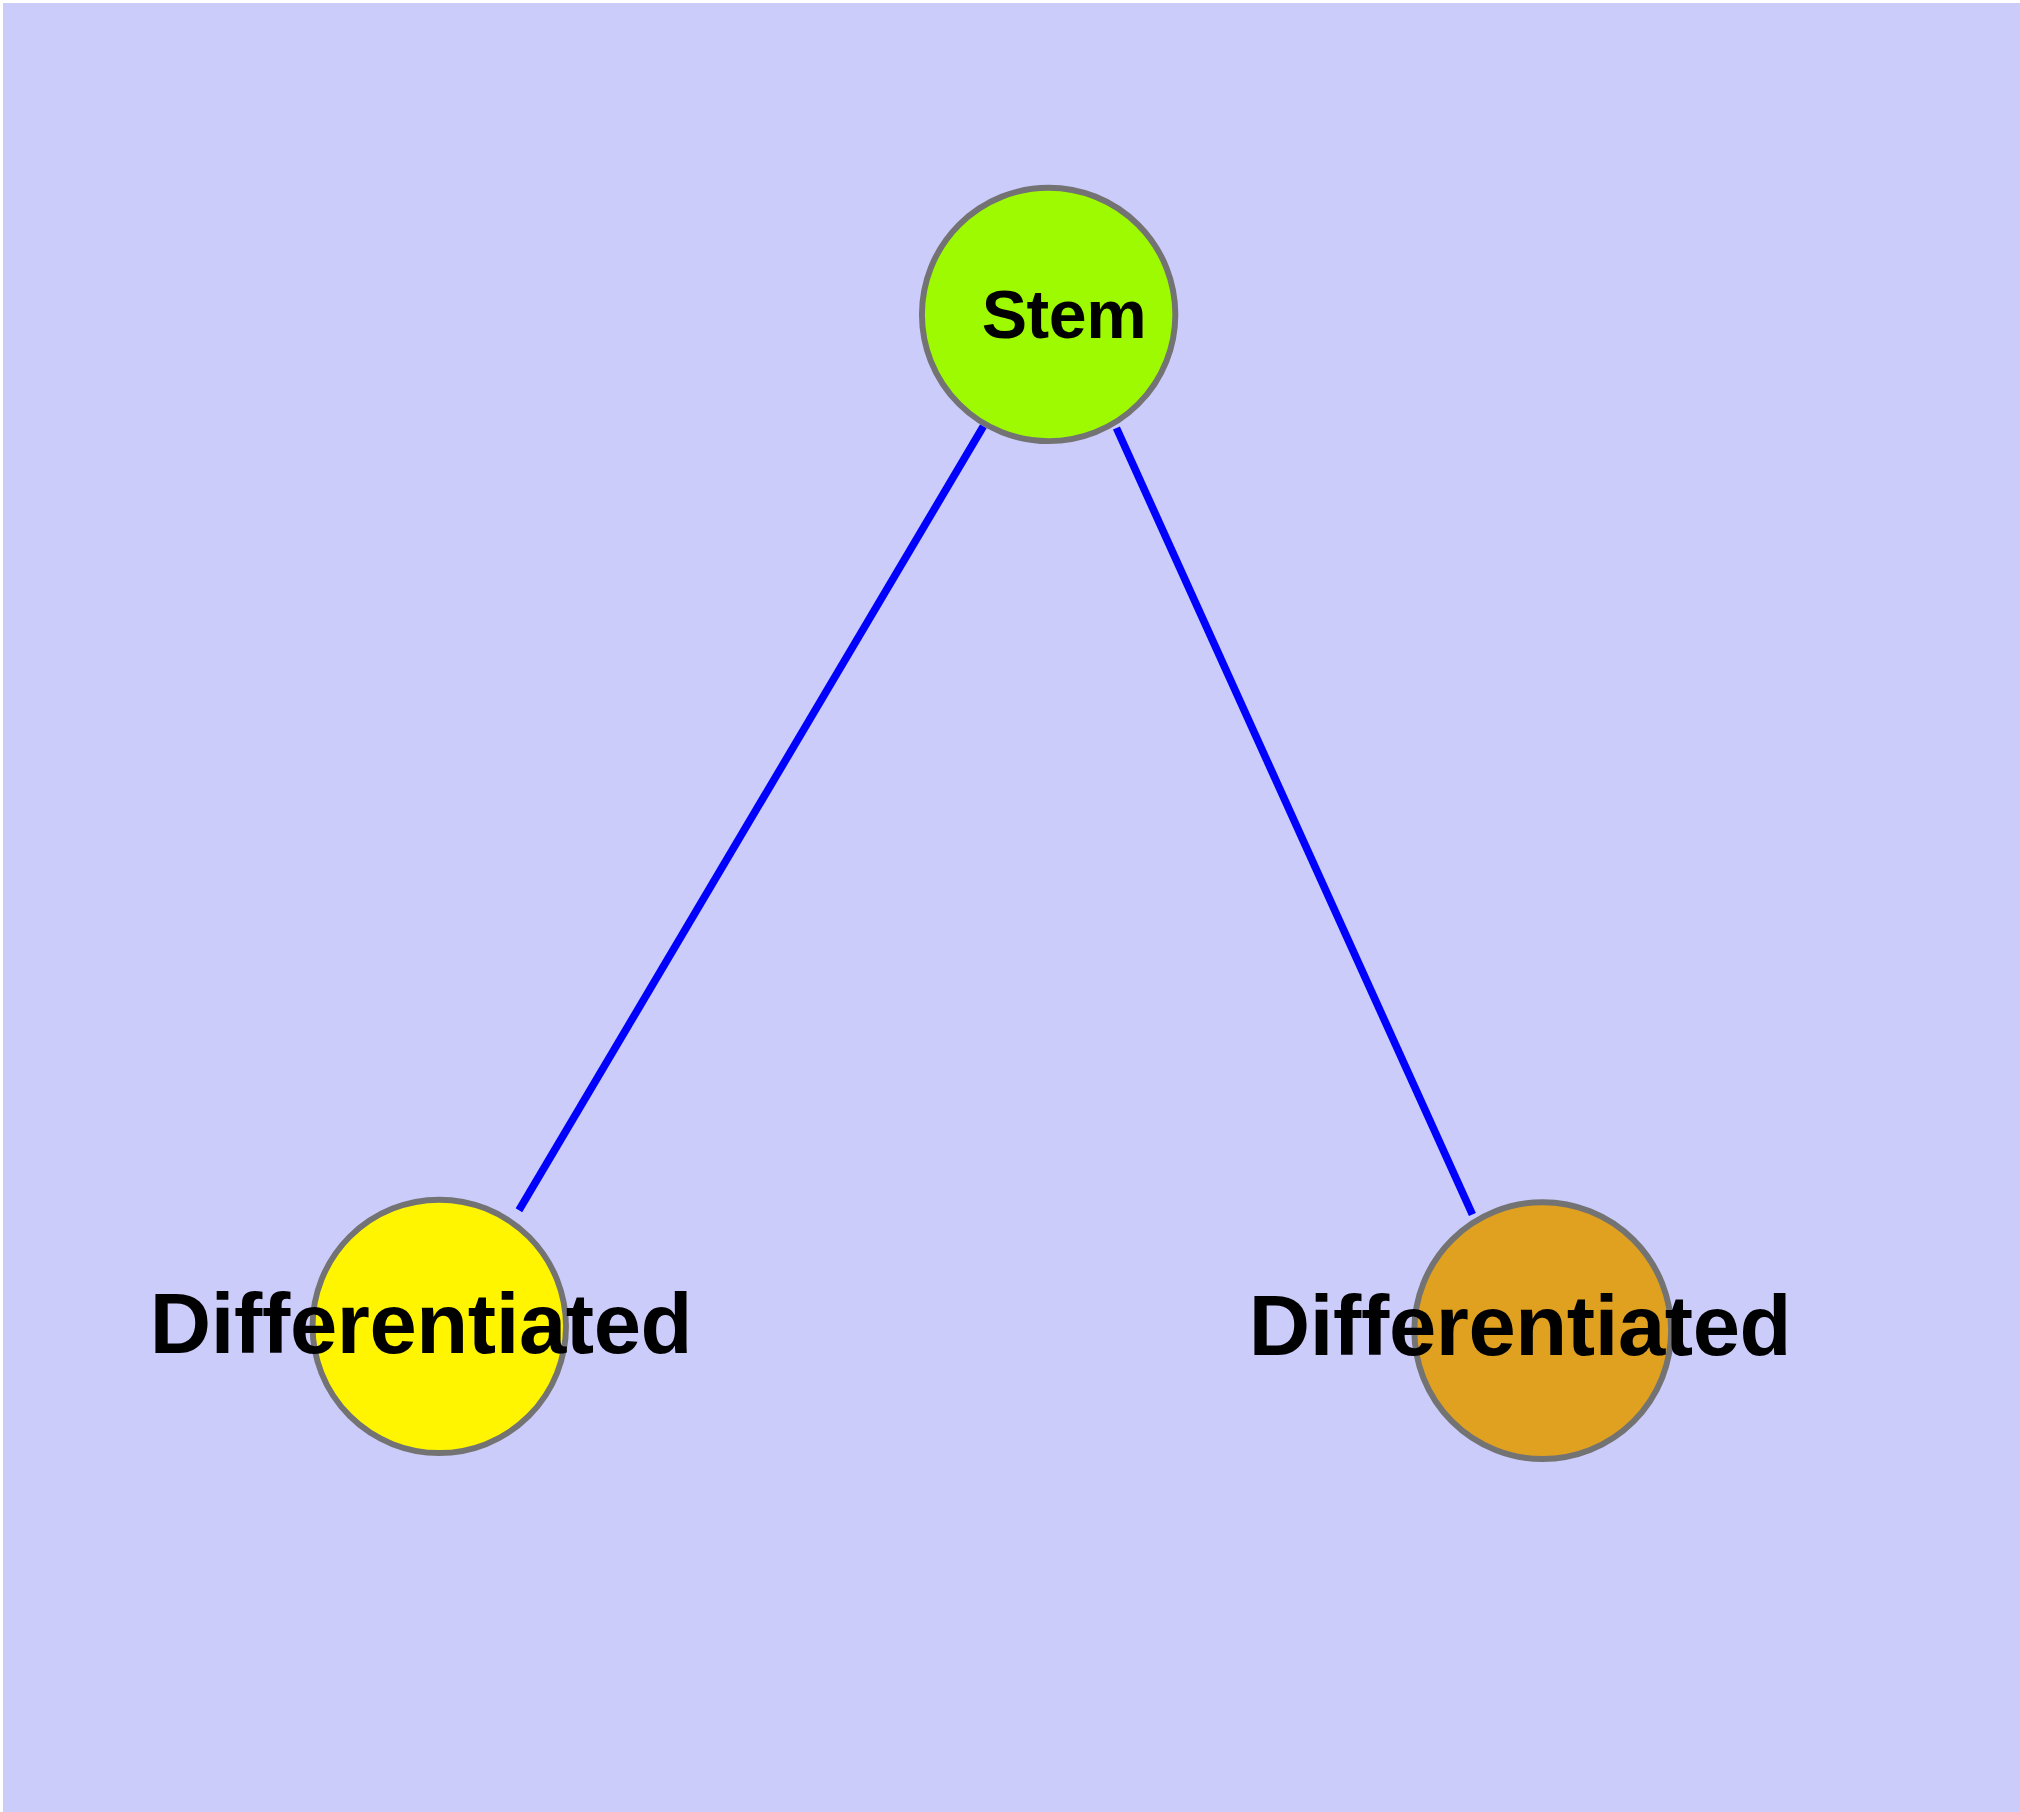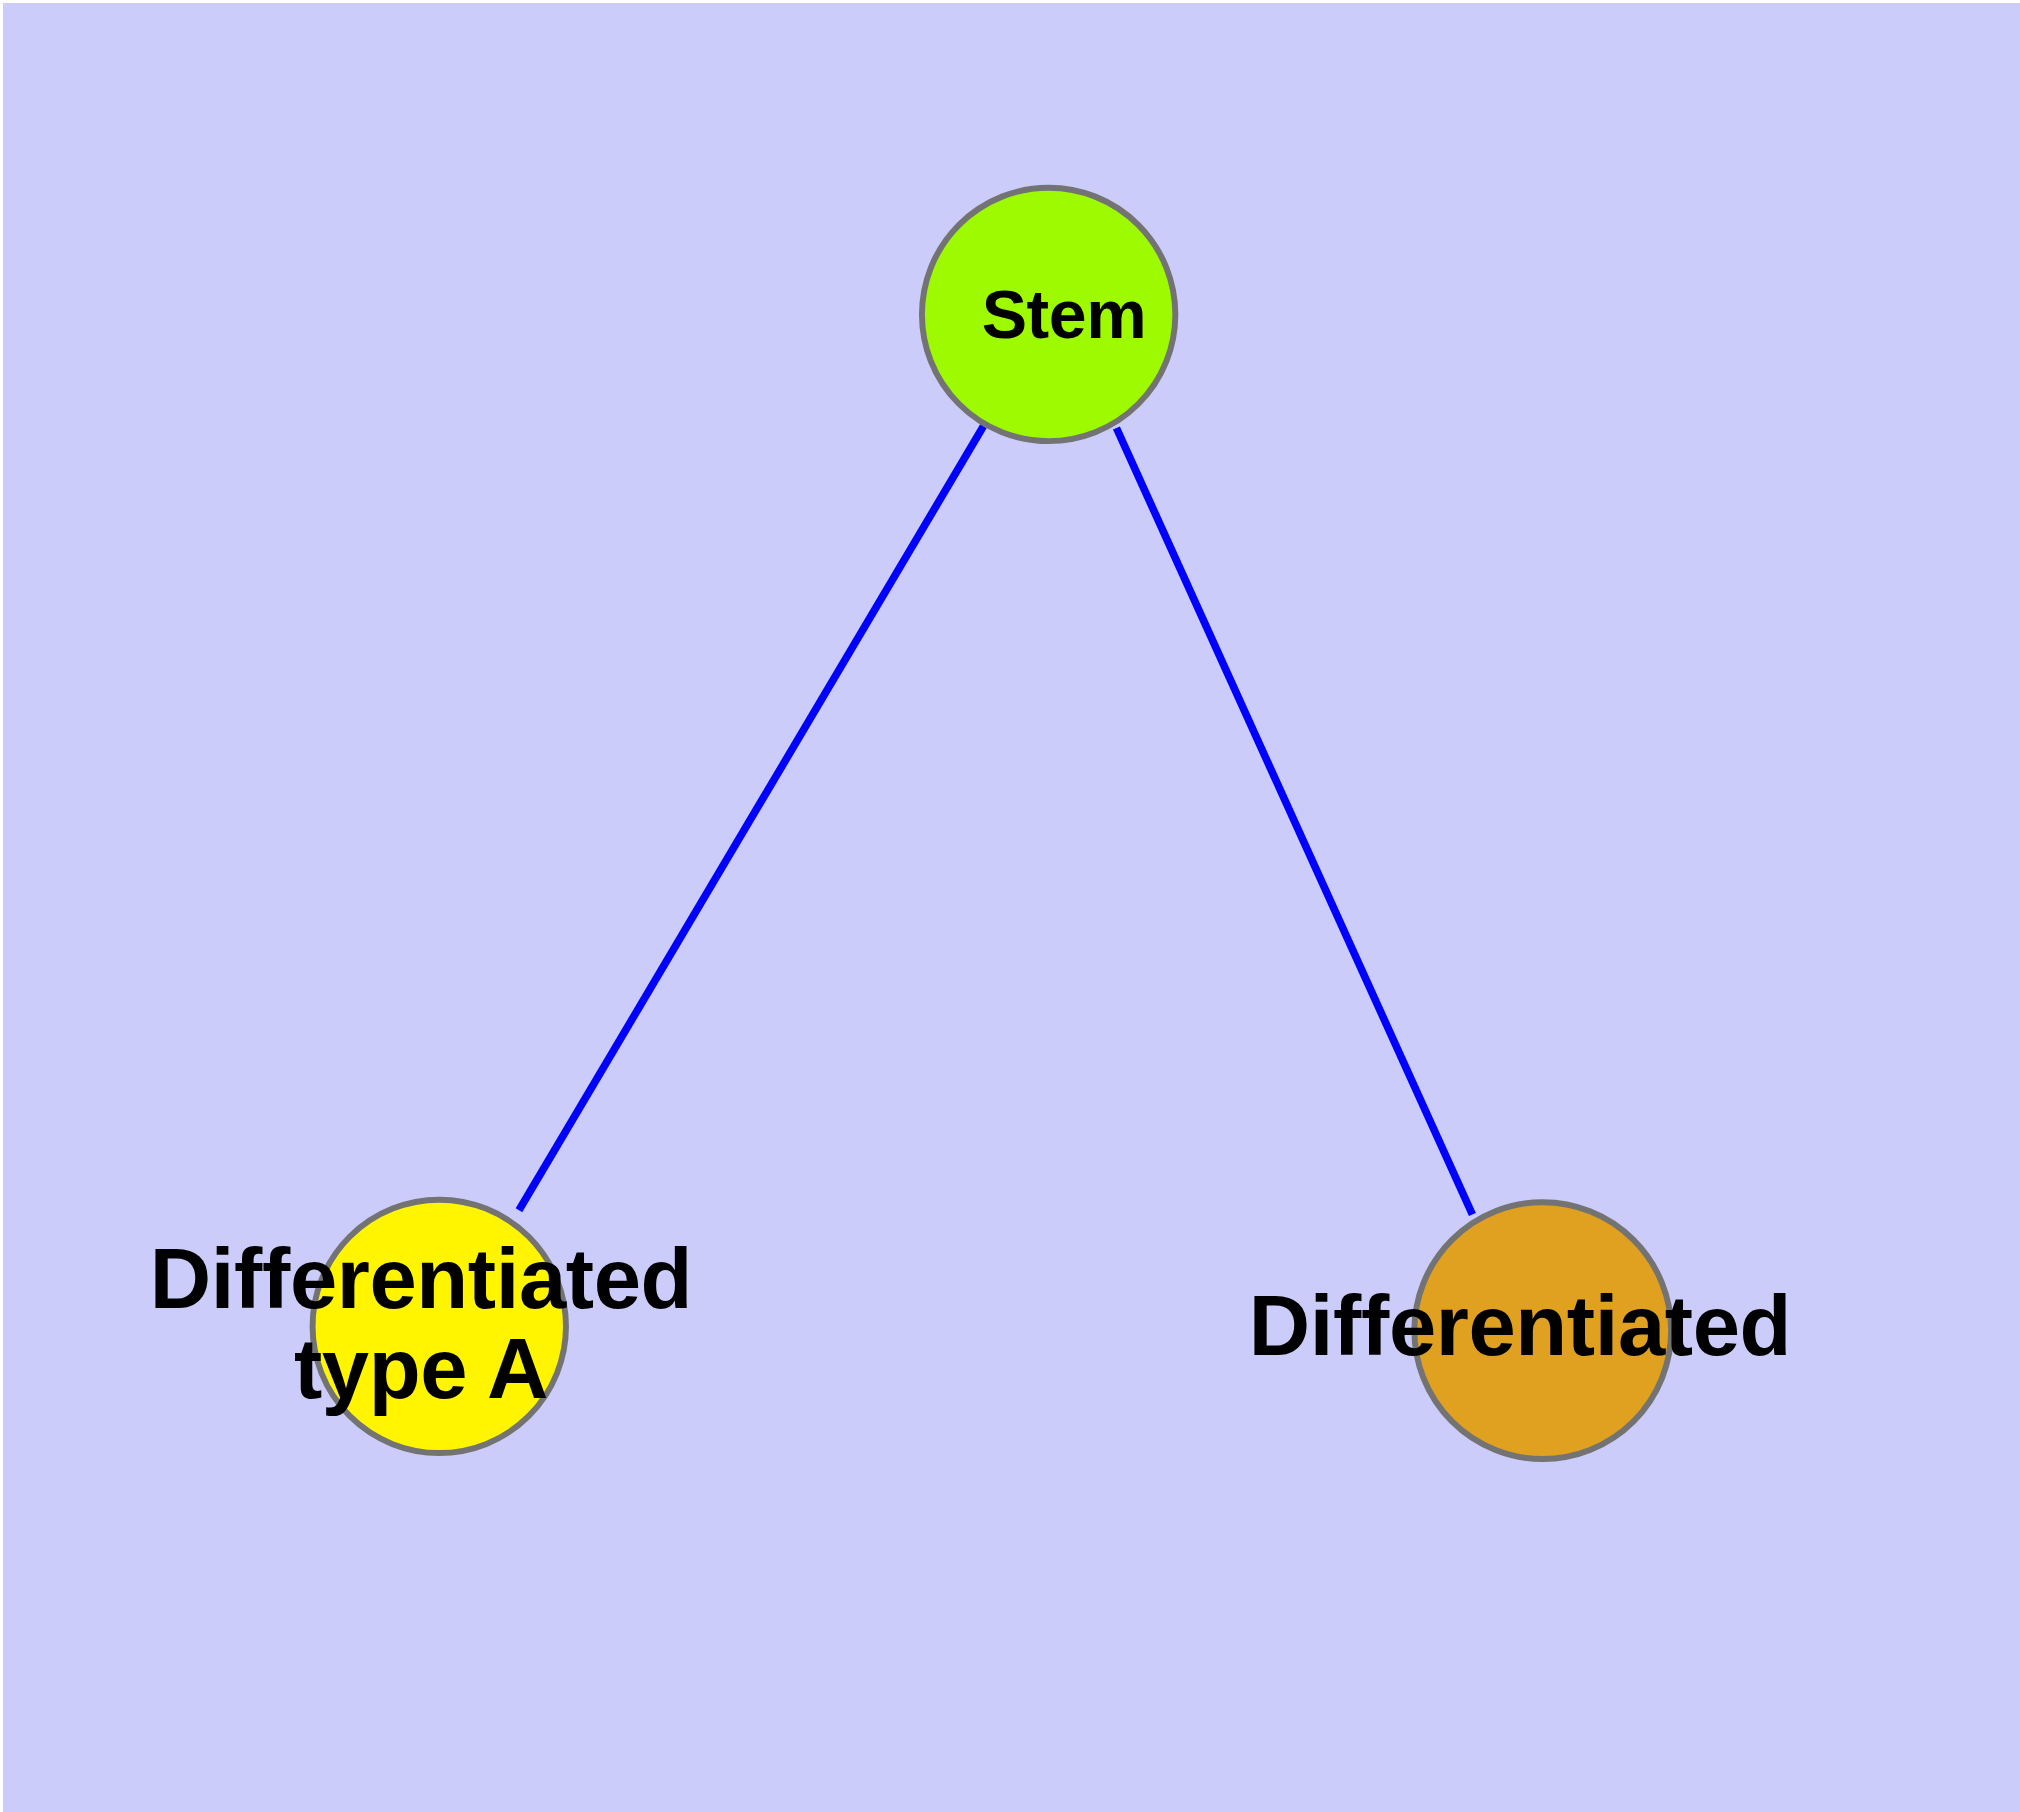--- a/index.html
+++ b/index.html
@@ -79,18 +79,18 @@
 
     <g>
       <circle cx="518" cy="1565" r="149.5" fill="#fff500" stroke="#737373" stroke-width="7"></circle>
       <circle cx="1820" cy="1570" r="151.5" fill="#e0a020" stroke="#737373" stroke-width="7"></circle>
       <circle cx="1237" cy="371" r="149.5" fill="#9efa00" stroke="#737373" stroke-width="7"></circle>
     </g>
   </svg>
 
   <div class="node-label" id="label-stem" style="color: rgb(0, 0, 0);">Stem</div>
 
-  <div class="node-label" id="label-a" style="color: rgb(0, 0, 0);"><span>Differentiated</span><br><span>type A</span></div>
+  <div class="node-label" id="label-a" style="color: rgb(0, 0, 0);"><span>Differentiated</span><br></div>
 
   <div class="node-label" id="label-b" style="color: rgb(0, 0, 0);"><span>Differentiated</span><br></div>
 
 </div>
 
 
 </body></html>

